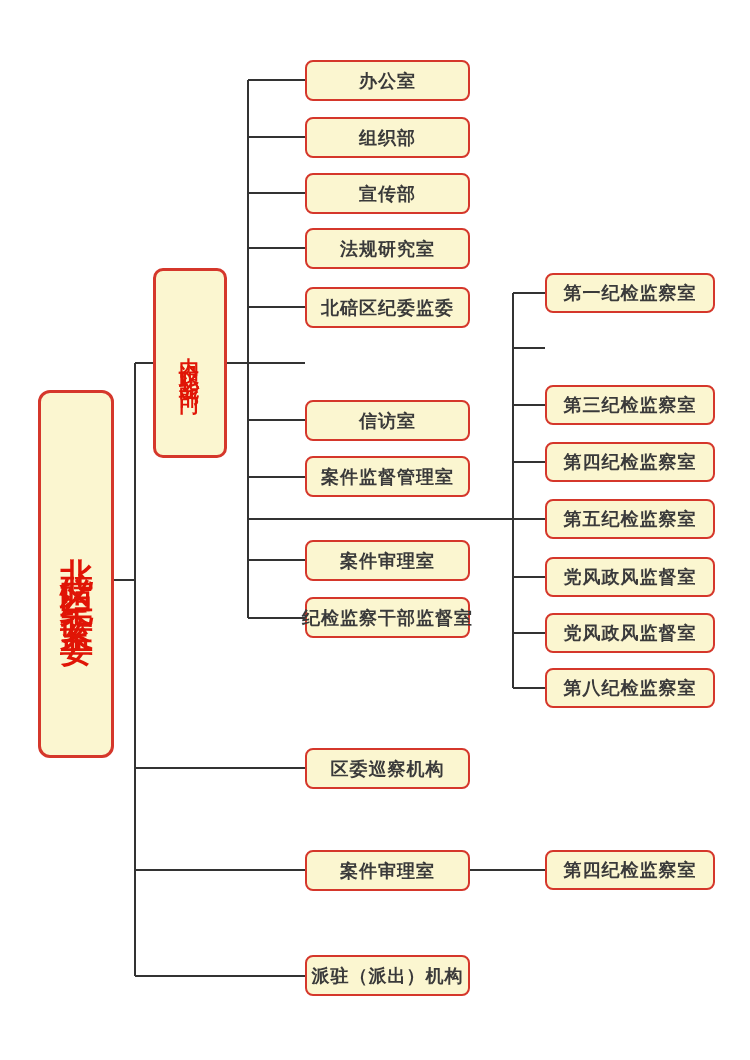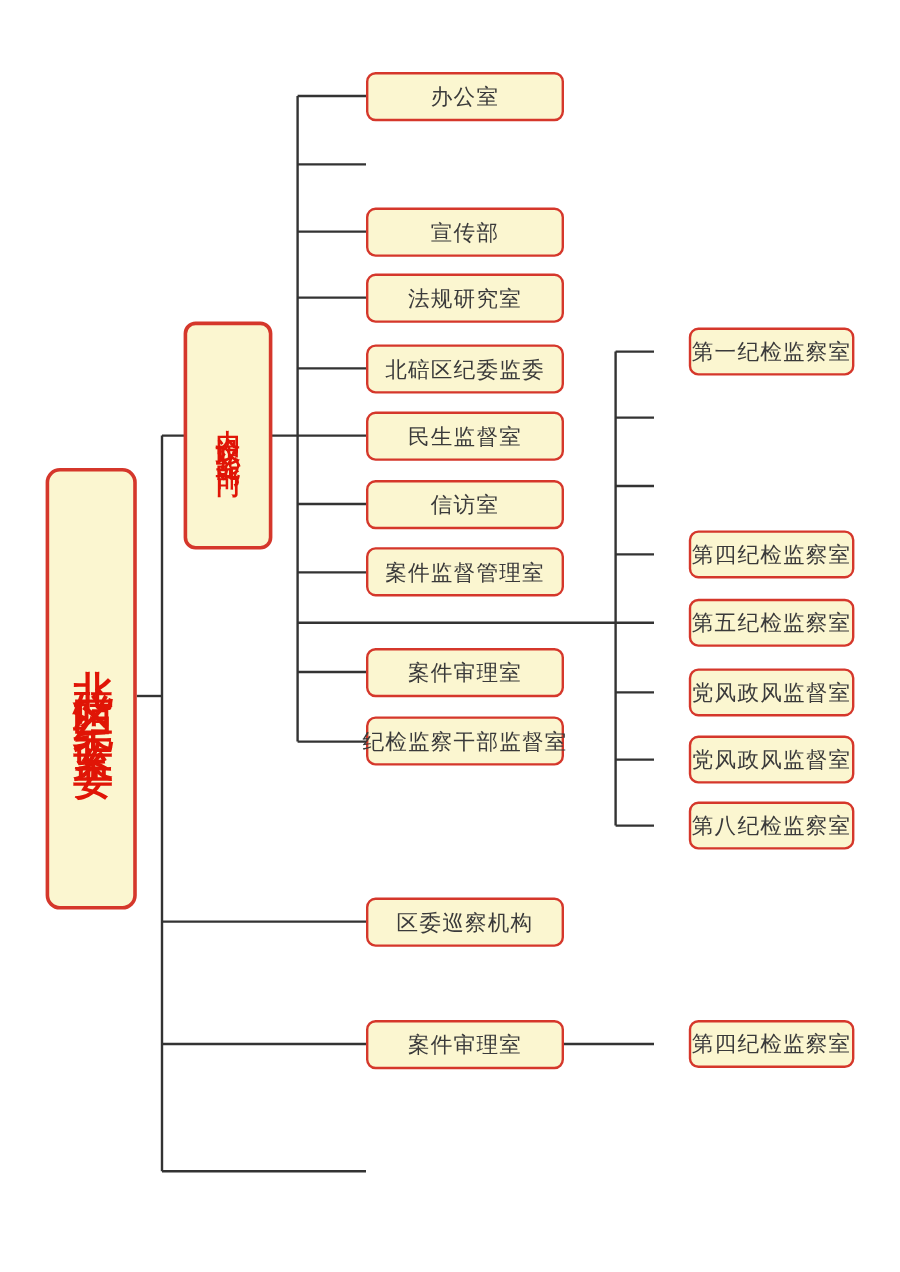--- a/index.html
+++ b/index.html
@@ -22,23 +22,23 @@
   svg.wires path{stroke:var(--line);stroke-width:2;fill:none;}
 
   .node{
     position:absolute;left:305px;width:165px;height:41px;
     box-sizing:border-box;z-index:1;
     background:var(--box-fill);
     border:2px solid var(--box-border);
     border-radius:8px;
     display:flex;align-items:center;justify-content:center;
     font-size:18px;color:var(--node-text);
-    white-space:nowrap;letter-spacing:1px;
+    white-space:nowrap;letter-spacing:1px;font-weight:bold;
   }
-  .node.right{left:574px;width:138px;height:40px;}
+  .node.right{left:545px;width:170px;height:40px;}
 
   .vbox{
     position:absolute;box-sizing:border-box;z-index:1;
     background:var(--box-fill);
     border:3px solid var(--box-border);
     display:flex;align-items:center;justify-content:center;
     writing-mode:vertical-rl;text-orientation:upright;
     color:var(--red-text);
     font-family:"Liberation Serif","DejaVu Serif",serif;
     font-weight:bold;
@@ -84,33 +84,35 @@
     <path d="M135 870 H 305"></path>
     <path d="M135 976 H 305"></path>
     <path d="M470 870 H 545"></path>
   </svg>
 
   <div class="vbox root-box">北碚区纪委监委</div>
 
   <div class="vbox group-box">内设职能部门</div>
 
   <div class="node" style="top:60px">办公室</div>
+  <div class="node" style="top:117px">组织部</div>
   <div class="node" style="top:173px">宣传部</div>
   <div class="node" style="top:228px">法规研究室</div>
   <div class="node" style="top:287px">北碚区纪委监委</div>
-  <div class="node" style="top:343px">民生监督室</div>
   <div class="node" style="top:400px">信访室</div>
   <div class="node" style="top:456px">案件监督管理室</div>
   <div class="node" style="top:540px">案件审理室</div>
   <div class="node" style="top:597px">纪检监察干部监督室</div>
 
   <div class="node right" style="top:273px">第一纪检监察室</div>
+  <div class="node right" style="top:385px">第三纪检监察室</div>
   <div class="node right" style="top:442px">第四纪检监察室</div>
   <div class="node right" style="top:499px">第五纪检监察室</div>
   <div class="node right" style="top:557px">党风政风监督室</div>
   <div class="node right" style="top:613px">党风政风监督室</div>
   <div class="node" style="top:748px">区委巡察机构</div>
 
   <div class="node right" style="top:668px">第八纪检监察室</div>
   <div class="node" style="top:850px">案件审理室</div>
   <div class="node right" style="top:850px">第四纪检监察室</div>
+  <div class="node" style="top:955px">派驻（派出）机构</div>
 
 </div>
 
 </body></html>

